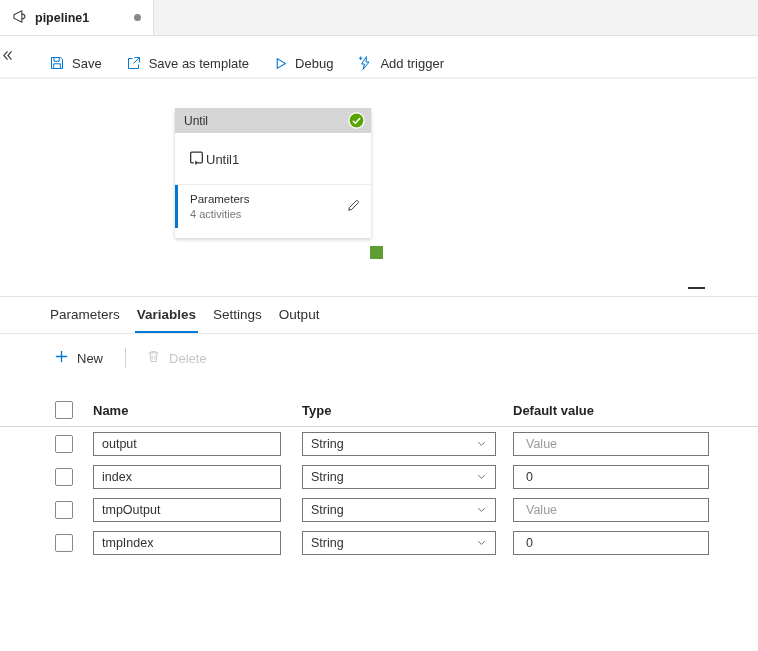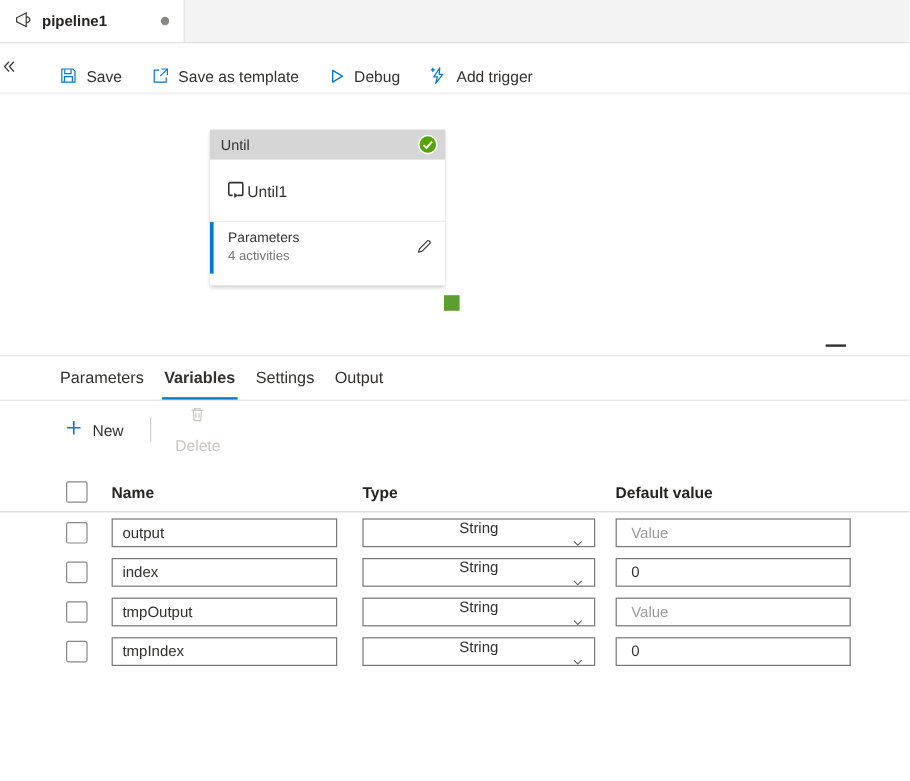--- a/index.html
+++ b/index.html
@@ -61,39 +61,39 @@
   .ptabs { display:flex; height:37px; padding-left:48px; gap:13px;
            border-bottom:1px solid #e6e6e6; }
   .ptab { display:flex; align-items:center; font-size:13.5px; color:#323130;
           cursor:pointer; border-bottom:2px solid transparent; padding:0 2px; }
   .ptab.active { font-weight:bold; border-bottom-color:#0078d4; }
 
   .pcmds { display:flex; align-items:center; height:46px; padding-left:48px; margin-top:1px; }
   .cmd { display:flex; align-items:center; gap:8px; font-size:13px; cursor:pointer;
          padding:5px 6px; }
   .cmd.new svg { color:#0078d4; }
-  .cmd.disabled { color:#c8c6c4; cursor:default;flex-direction:column; }
+  .cmd.disabled { color:#c8c6c4; cursor:default; }
   .cmd.disabled svg { color:#c8c6c4; }
   .cmd-sep { width:1px; height:20px; background:#d2d0ce; margin:0 14px 0 16px; }
 
   
   .thead { display:flex; align-items:center; height:33px; padding-left:55px; margin-top:13px;
            border-bottom:1px solid #d6d6d6; font-weight:bold; font-size:13px; color:#252423; }
   .trow  { display:flex; align-items:center; height:33px; padding-left:55px; }
   .col-check { width:38px; display:flex; align-items:center; }
   .col-name  { width:209px; }
   .col-type  { width:211px; }
   .col-default { width:197px; }
   .cb { width:18px; height:18px; border:1px solid #8a8886; border-radius:2px;
         background:#fff; cursor:pointer; }
   .txt { width:188px; height:24px; border:1px solid #767676; padding:0 8px;
          font-size:12.5px; color:#323130; font-family:inherit; background:#fff; }
   .txt::placeholder { color:#9a9a9a; }
   .dd { width:194px; height:24px; border:1px solid #767676; display:flex; align-items:center;
-        padding:0 8px; font-size:12.5px; color:#323130; background:#fff; cursor:pointer;flex-direction:column; }
+        padding:0 8px; font-size:12.5px; color:#323130; background:#fff; cursor:pointer; }
   .dd .chev { margin-left:auto; color:#605e5c; display:flex; }
   .dval { width:196px;padding-left:12px; }
 </style>
 </head>
 <body>
 
 <div class="tabbar">
   <div class="tab-active">
     <span>
       <svg width="15" height="15" viewBox="0 0 16 16" fill="none" stroke="#3b3a39" stroke-width="1.1">

